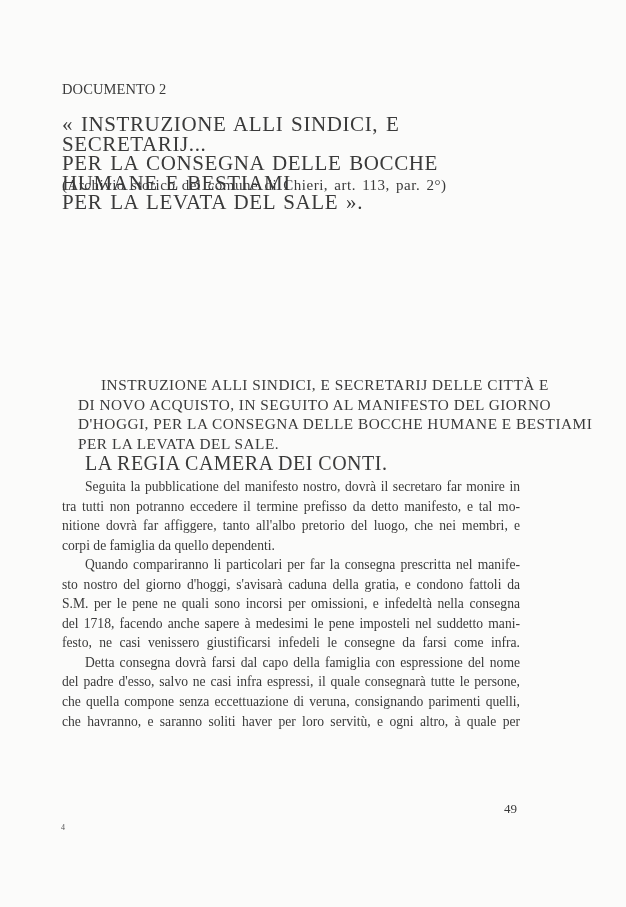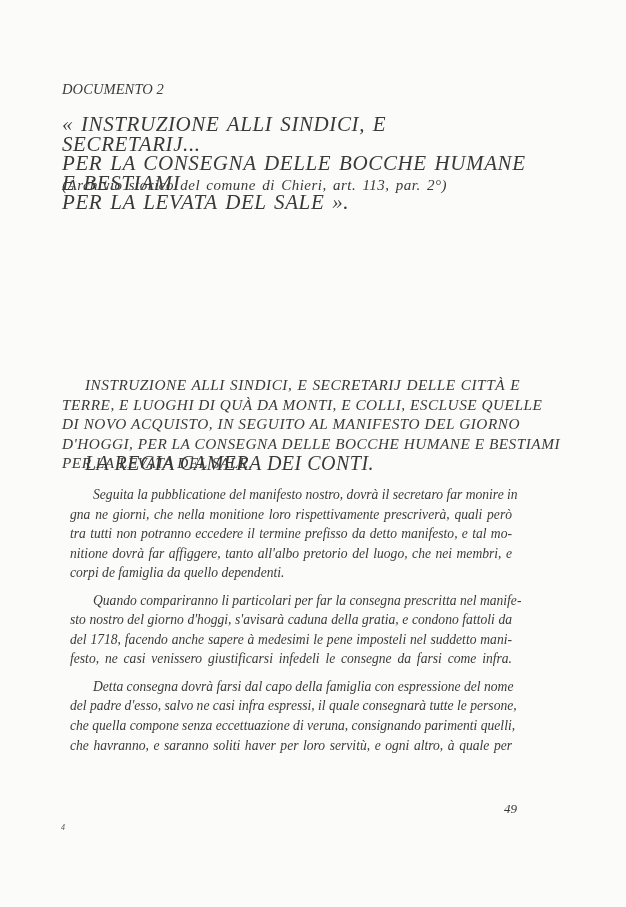--- a/index.html
+++ b/index.html
@@ -4,51 +4,51 @@
 <style>
   html, body { margin: 0; padding: 0; }
   body {
     width: 626px; height: 907px;
     background: #fbfbfa;
     color: #3a3a3a;
     font-family: "Liberation Serif", "DejaVu Serif", serif;
     position: relative;
     overflow: hidden;
   }
-  .page { position: absolute; left: 0; top: 0; width: 626px; height: 805px; font-style: italic; }
+  .page { position: absolute; left: 0; top: 0; width: 626px; height: 805px; }
   .doc-label {
     position: absolute; left: 62px; top: 81px;
     font-size: 14.5px; letter-spacing: 0.1px;
   }
   .title {
     position: absolute; left: 62px; top: 115px; width: 470px;
     font-size: 21px; line-height: 19.5px; letter-spacing: 0.6px;
     word-spacing: 2px;
   }
   .source {
     position: absolute; left: 62px; top: 177px; width: 480px;
     font-size: 15px; letter-spacing: 0.5px; word-spacing: 2px;
   }
   .heading {
     position: absolute; left: 62px; top: 375px; width: 458px;
     font-size: 15.3px; line-height: 19.6px; letter-spacing: 0.5px;
     text-align: justify; text-align-last: left;
   }
-  .heading .line { display: block; text-align: justify; text-align-last: justify; white-space: nowrap; }
+  .heading .line { display: block; text-align: justify; text-align-last: justify; white-space: nowrap; margin-left: 16px; }
   .heading .line.last { text-align-last: left; }
   .heading .indent { padding-left: 23px; }
   .signatory {
     position: absolute; left: 85px; top: 452px;
     font-size: 20px; letter-spacing: 0.5px;
   }
   .body-text {
     position: absolute; left: 62px; top: 477px; width: 458px;
     font-size: 13.6px; line-height: 19.55px;
   }
-  .para { margin: 8px; }
+  .para { margin: 0; }
   .para .line { display: block; text-align: justify; text-align-last: justify; white-space: nowrap; }
   .para .line.last { text-align-last: left; }
   .para .line.first { padding-left: 23px; }
   .page-number {
     position: absolute; left: 504px; top: 801px;
     font-size: 13px;
   }
   .margin-mark {
     position: absolute; left: 61px; top: 823px;
     font-size: 8px; color: #555;
@@ -63,39 +63,38 @@
   <div class="title">
     <div>« INSTRUZIONE ALLI SINDICI, E SECRETARIJ...</div>
     <div>PER LA CONSEGNA DELLE BOCCHE HUMANE E BESTIAMI</div>
     <div>PER LA LEVATA DEL SALE ».</div>
   </div>
 
   <div class="source">(Archivio storico del comune di Chieri, art. 113, par. 2°)</div>
 
   <div class="heading">
     <span class="line indent">INSTRUZIONE ALLI SINDICI, E SECRETARIJ DELLE CITTÀ E</span>
-    <span class="line">TERRE, E LUOGHI DI QUÀ DA MONTI, E COLLI, ESCLUSE QUELLE</span>
     <span class="line">DI NOVO ACQUISTO, IN SEGUITO AL MANIFESTO DEL GIORNO</span>
     <span class="line">D'HOGGI, PER LA CONSEGNA DELLE BOCCHE HUMANE E BESTIAMI</span>
     <span class="line last">PER LA LEVATA DEL SALE.</span>
   </div>
 
   <div class="signatory">LA REGIA CAMERA DEI CONTI.</div>
 
   <div class="body-text">
     <p class="para">
       <span class="line first">Seguita la pubblicatione del manifesto nostro, dovrà il secretaro far monire in</span>
-      <span class="line">gna ne giorni, che nella monitione loro rispettivamente prescriverà, quali però</span>
       <span class="line">tra tutti non potranno eccedere il termine prefisso da detto manifesto, e tal mo-</span>
       <span class="line">nitione dovrà far affiggere, tanto all'albo pretorio del luogo, che nei membri, e</span>
       <span class="line last">corpi de famiglia da quello dependenti.</span>
     </p>
     <p class="para">
       <span class="line first">Quando compariranno li particolari per far la consegna prescritta nel manife-</span>
       <span class="line">sto nostro del giorno d'hoggi, s'avisarà caduna della gratia, e condono fattoli da</span>
+      <span class="line">S.M. per le pene ne quali sono incorsi per omissioni, e infedeltà nella consegna</span>
       <span class="line">del 1718, facendo anche sapere à medesimi le pene imposteli nel suddetto mani-</span>
       <span class="line">festo, ne casi venissero giustificarsi infedeli le consegne da farsi come infra.</span>
     </p>
     <p class="para">
       <span class="line first">Detta consegna dovrà farsi dal capo della famiglia con espressione del nome</span>
       <span class="line">del padre d'esso, salvo ne casi infra espressi, il quale consegnarà tutte le persone,</span>
       <span class="line">che quella compone senza eccettuazione di veruna, consignando parimenti quelli,</span>
       <span class="line">che havranno, e saranno soliti haver per loro servitù, e ogni altro, à quale per</span>
     </p>
   </div>

